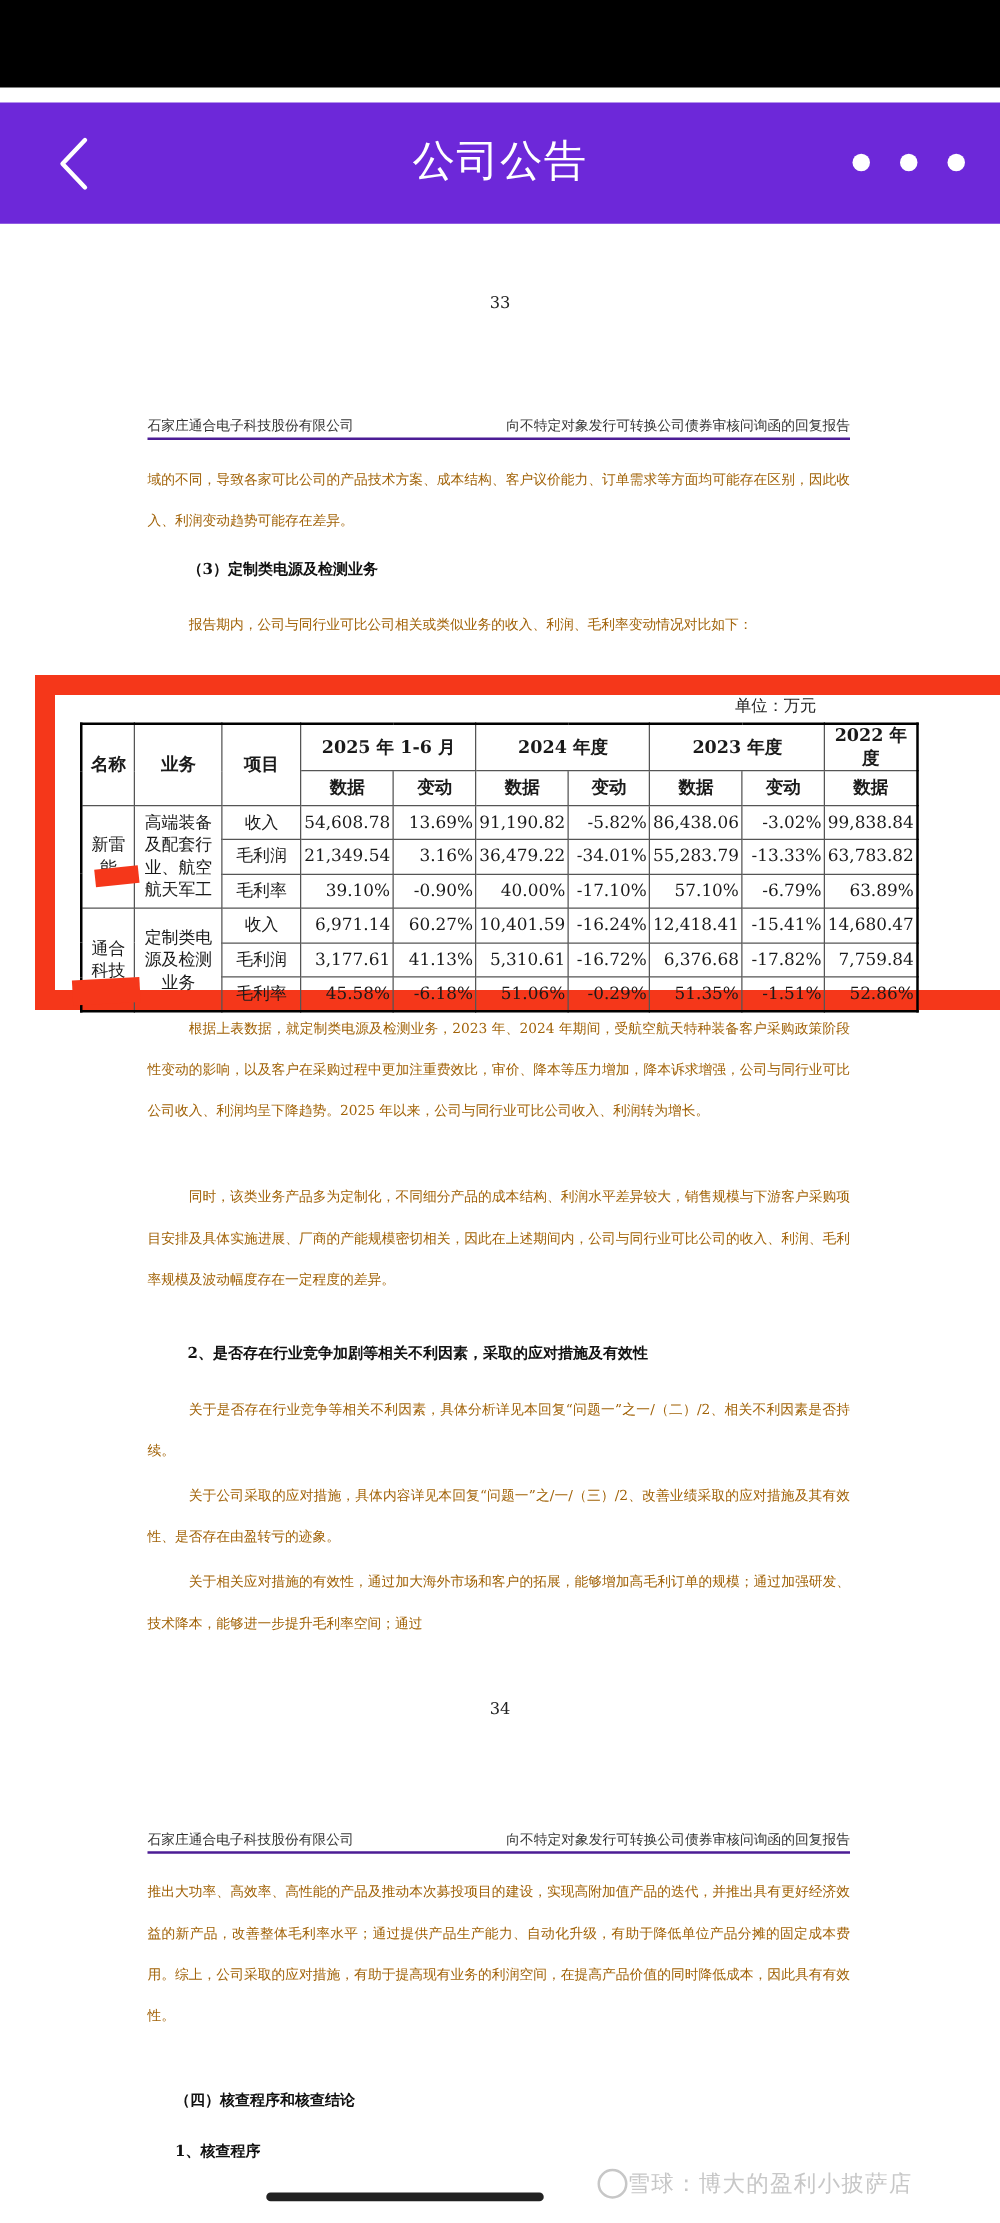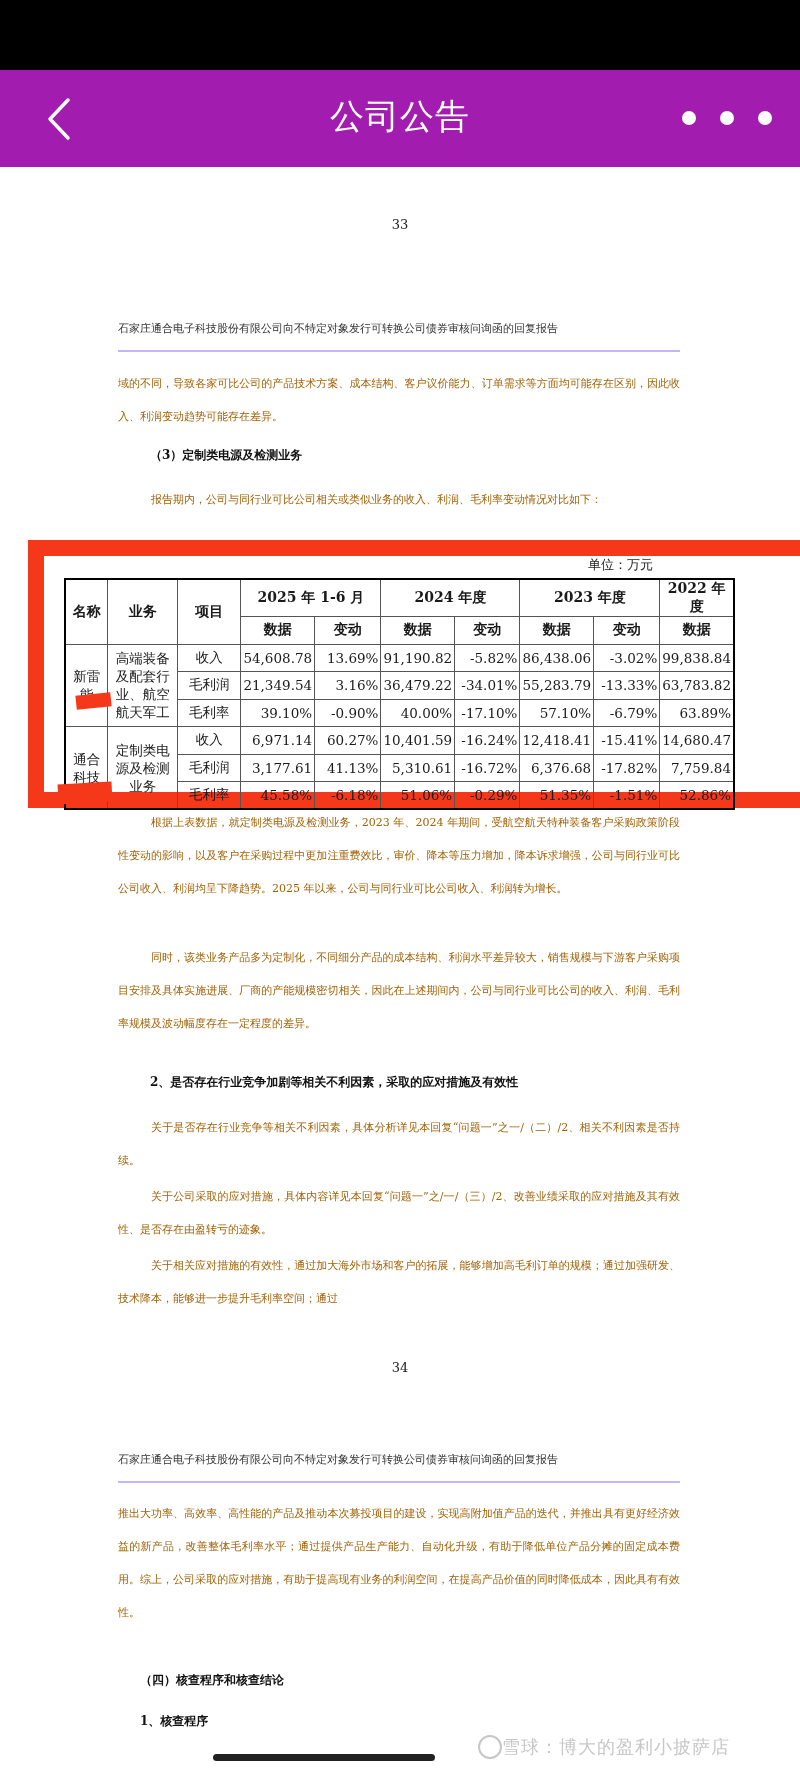--- a/index.html
+++ b/index.html
@@ -1,32 +1,32 @@
 <!DOCTYPE html>
 <html><head>
 <meta charset="utf-8">
 <style>
   * { box-sizing: border-box; margin: 0; padding: 0; }
   html, body { width: 800px; height: 1778px; overflow: hidden; background: #ffffff; }
   body { position: relative; font-family: "DejaVu Serif", "Liberation Serif", serif; color: #1a1a1a; }
 
   .status-bar { position: absolute; left: 0; top: 0; width: 800px; height: 70px; background: #000; }
 
-  .nav-bar { position: absolute; left: 0; top: 70px; width: 800px; height: 97px; background: #a21caf; }
+  .nav-bar { position: absolute; left: 0; top: 82px; width: 800px; height: 97px; background: #6d28d9; }
   .nav-back { position: absolute; left: 40px; top: 24px; width: 50px; height: 50px; cursor: pointer; }
   .nav-title { position: absolute; left: 0; right: 0; top: 24px; text-align: center; color: #fff;
     font-family: "DejaVu Sans", "Liberation Sans", sans-serif; font-size: 34px; letter-spacing: 1px; }
   .nav-more { position: absolute; right: 28px; top: 38px; width: 90px; height: 20px; cursor: pointer;
     display: flex; justify-content: space-between; align-items: center; }
   .nav-more span { width: 14px; height: 14px; border-radius: 50%; background: #fff; display: block; }
 
   .page-num { position: absolute; left: 0; right: 0; text-align: center; font-size: 13px; color: #222; }
 
-  .doc-header { position: absolute; left: 118px; width: 562px; height: 20px; border-bottom: 2px solid #c4b5fd;
-    font-size: 11px; color: #333; display: flex; justify-content: flex-start; align-items: flex-end; padding-bottom: 14px; }
+  .doc-header { position: absolute; left: 118px; width: 562px; height: 20px; border-bottom: 2px solid #4c1d95;
+    font-size: 11px; color: #333; display: flex; justify-content: space-between; align-items: flex-end; padding-bottom: 2px; }
 
   .para { position: absolute; left: 118px; width: 562px; font-size: 11px; line-height: 33px; color: #a16207; text-align: justify; }
   .heading { position: absolute; font-size: 12px; font-weight: bold; color: #111; }
 
   .highlight-box { position: absolute; left: 28px; top: 540px; width: 790px; height: 268px;
     border: 16px solid #f5371a; border-right: none; background: #fff; }
 
   .unit-label { position: absolute; left: 588px; top: 556px; font-size: 13px; color: #222; }
 
   table.data-table { position: absolute; left: 64px; top: 578px; width: 671px; border-collapse: collapse;
@@ -56,21 +56,21 @@
     </svg>
   </div>
   <div class="nav-title">公司公告</div>
   <div class="nav-more">
     <span></span>
     <span></span>
     <span></span>
   </div>
 </div>
 
-<div class="page-num" style="top:217px;">33</div>
+<div class="page-num" style="top:235px;">33</div>
 
 <div class="doc-header" style="top:332px;">
   <span>石家庄通合电子科技股份有限公司</span>
   <span>向不特定对象发行可转换公司债券审核问询函的回复报告</span>
 </div>
 
 <div class="para" style="top:367px; text-indent:0;">域的不同，导致各家可比公司的产品技术方案、成本结构、客户议价能力、订单需求等方面均可能存在区别，因此收入、利润变动趋势可能存在差异。</div>
 <div class="heading" style="left:150px; top:447px;">（3）定制类电源及检测业务</div>
 <div class="para" style="top:483px; text-indent:33px;">报告期内，公司与同行业可比公司相关或类似业务的收入、利润、毛利率变动情况对比如下：</div>
 

